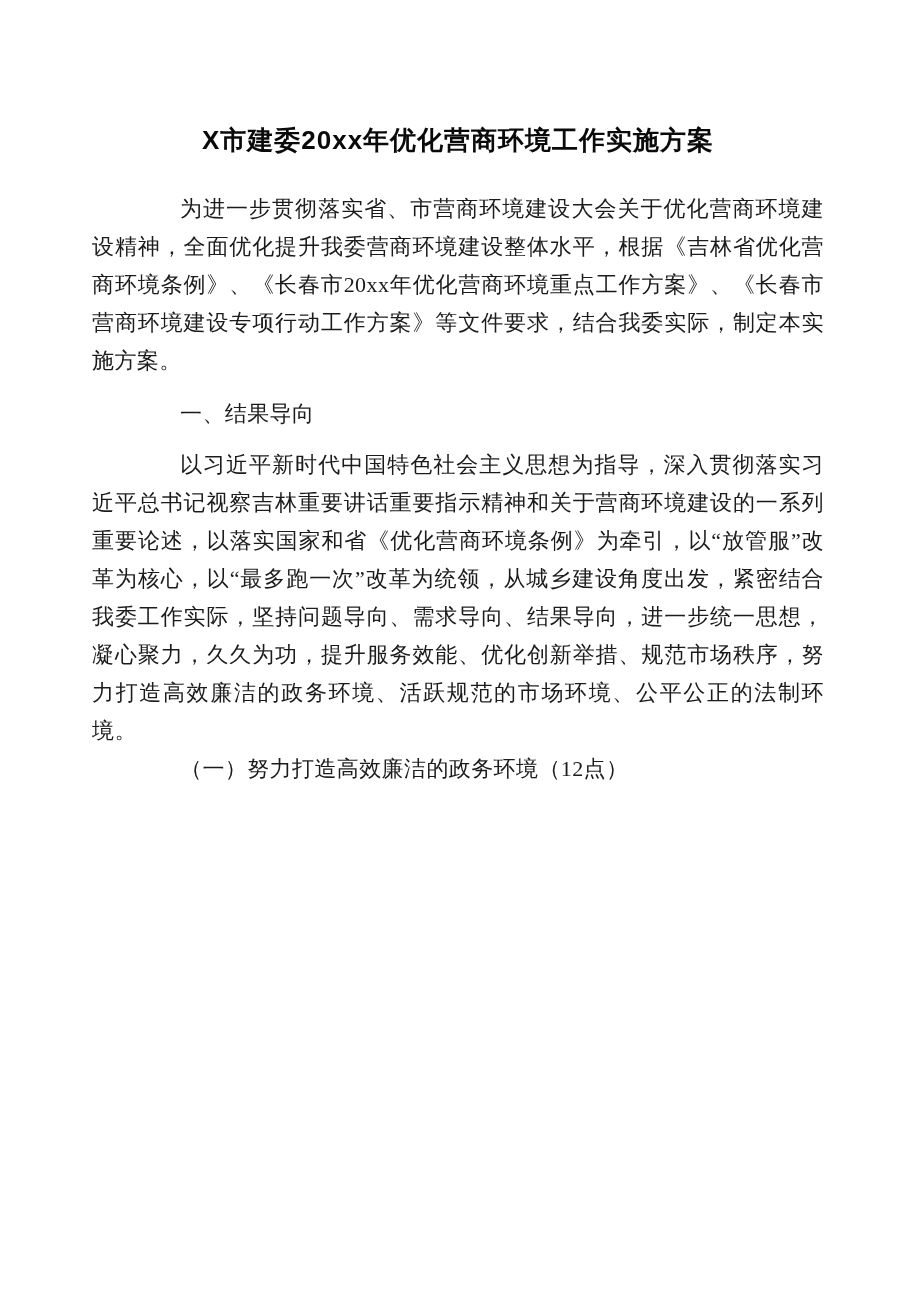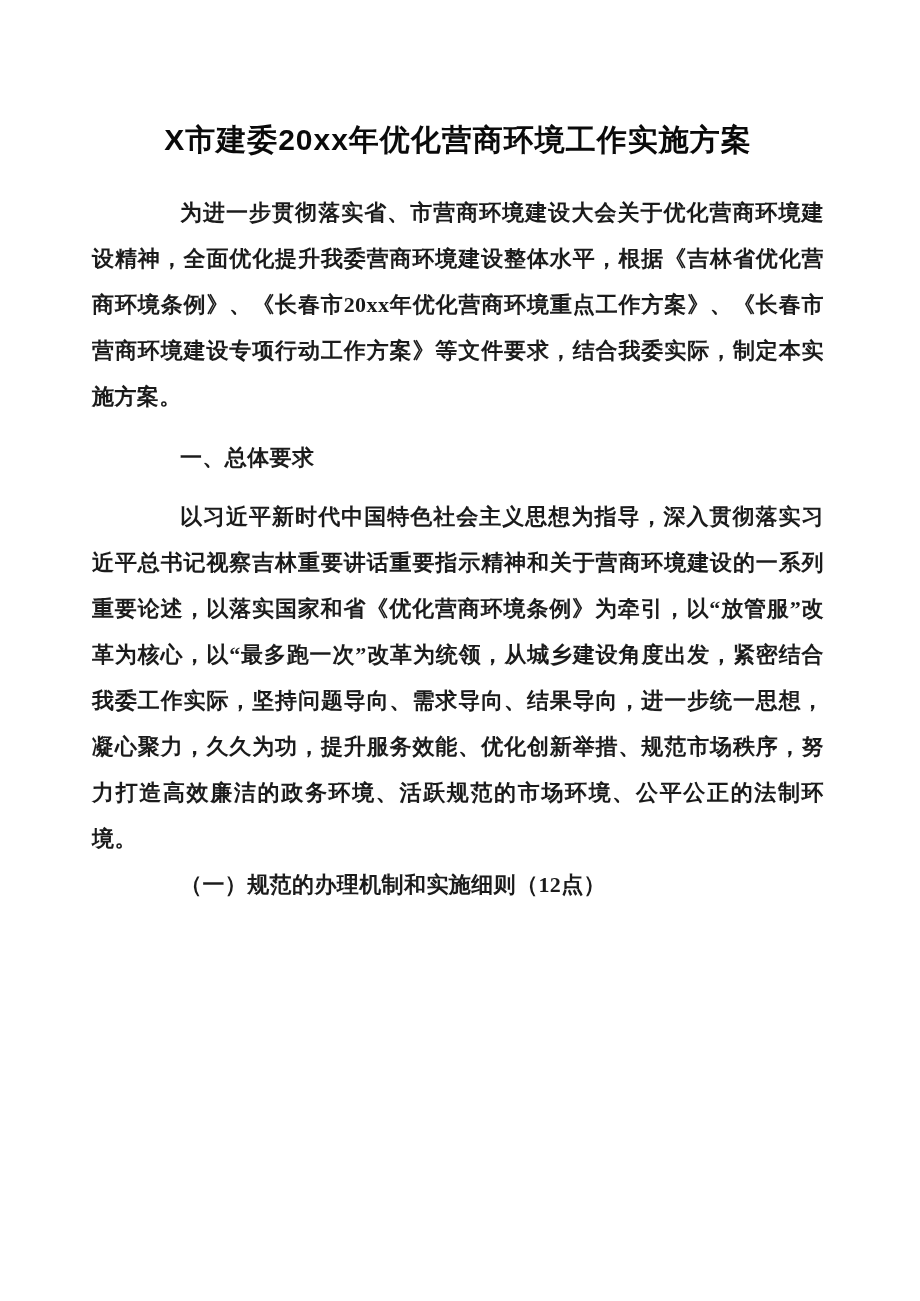--- a/index.html
+++ b/index.html
@@ -16,54 +16,54 @@
   }
   .page {
     box-sizing: border-box;
     width: 920px;
     height: 1301px;
     padding: 120px 96px 0 92px;
     background: #ffffff;
   }
   .doc-title {
     font-family: "Liberation Sans", "DejaVu Sans", sans-serif;
-    font-size: 30px;
+    font-size: 26px;
     font-weight: 700;
     line-height: 40px;
     text-align: center;
     color: #0a0a0a;
     letter-spacing: 1px;
     margin: 0 0 30px 0;
   }
   .para, .heading-1, .heading-2 {
     font-size: 22px;
-    line-height: 46px;
+    line-height: 38px;
     text-align: justify;
     text-indent: 88px;
     margin: 0;
-    font-weight: 700;
+    font-weight: 400;
     letter-spacing: 0.4px;
   }
   .heading-1 {
     text-align: left;
     margin: 15px 0 13px 0;
   }
   .heading-2 {
     text-align: left;
     margin: 0 0 10px 0;
   }
 </style>
 </head>
 <body>
 
 <div class="page">
   <h1 class="doc-title">X市建委20xx年优化营商环境工作实施方案</h1>
 
   <p class="para">为进一步贯彻落实省、市营商环境建设大会关于优化营商环境建设精神，全面优化提升我委营商环境建设整体水平，根据《吉林省优化营商环境条例》、《长春市20xx年优化营商环境重点工作方案》、《长春市营商环境建设专项行动工作方案》等文件要求，结合我委实际，制定本实施方案。</p>
 
-  <p class="heading-1">一、总体要求</p>
+  <p class="heading-1">一、结果导向</p>
 
   <p class="para">以习近平新时代中国特色社会主义思想为指导，深入贯彻落实习近平总书记视察吉林重要讲话重要指示精神和关于营商环境建设的一系列重要论述，以落实国家和省《优化营商环境条例》为牵引，以“放管服”改革为核心，以“最多跑一次”改革为统领，从城乡建设角度出发，紧密结合我委工作实际，坚持问题导向、需求导向、结果导向，进一步统一思想，凝心聚力，久久为功，提升服务效能、优化创新举措、规范市场秩序，努力打造高效廉洁的政务环境、活跃规范的市场环境、公平公正的法制环境。</p>
 
 
-  <p class="heading-2">（一）规范的办理机制和实施细则（12点）</p>
+  <p class="heading-2">（一）努力打造高效廉洁的政务环境（12点）</p>
 
 </div>
 
 </body></html>

